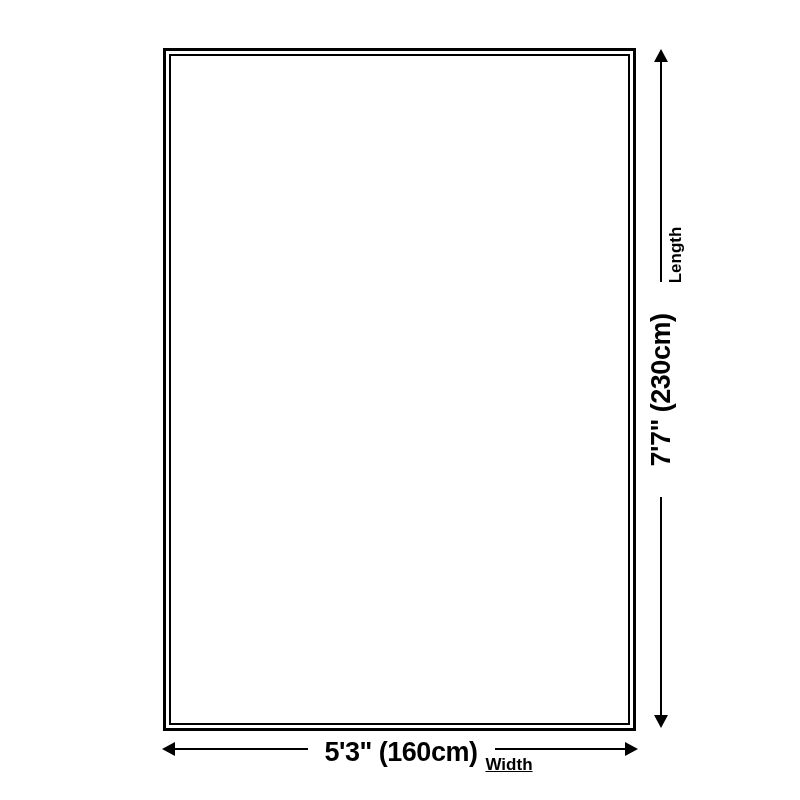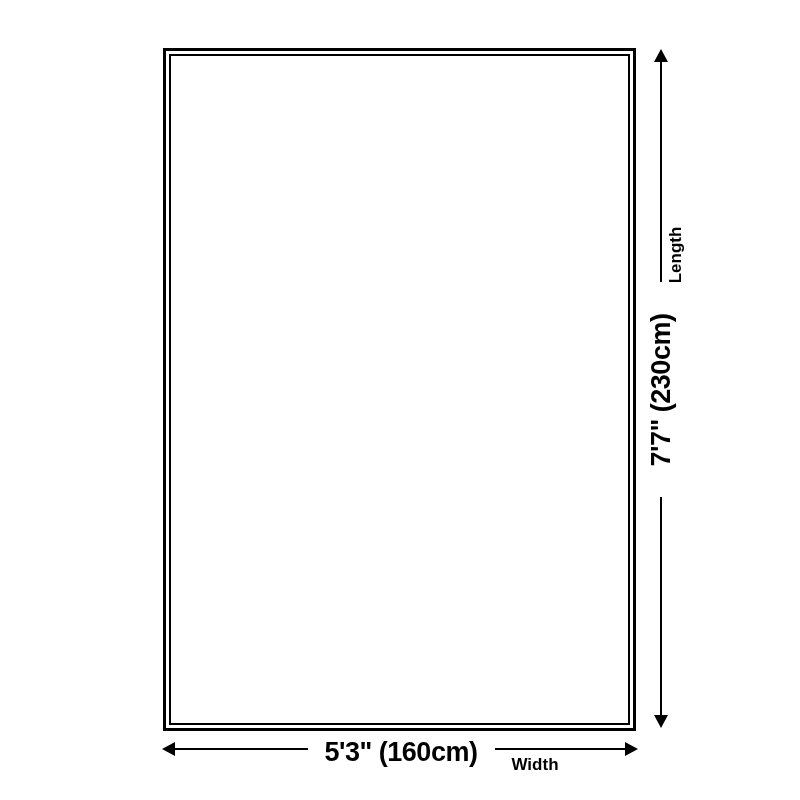--- a/index.html
+++ b/index.html
@@ -92,22 +92,23 @@
   }
   .length-label {
     left: 676px; top: 255px;
     transform: translate(-50%, -50%) rotate(-90deg);
   }
   .width-value {
     left: 401px; top: 752px;
     transform: translate(-50%, -50%);
   }
   .width-label {
-    left: 535px; top: 765px;
+    left: 509px; top: 765px;
     transform: translate(-50%, -50%);
+    text-decoration: underline;
   }
 </style>
 </head>
 <body>
 
 <div class="canvas">
 
   <div class="rug">
     <div class="rug-inner"></div>
   </div>

